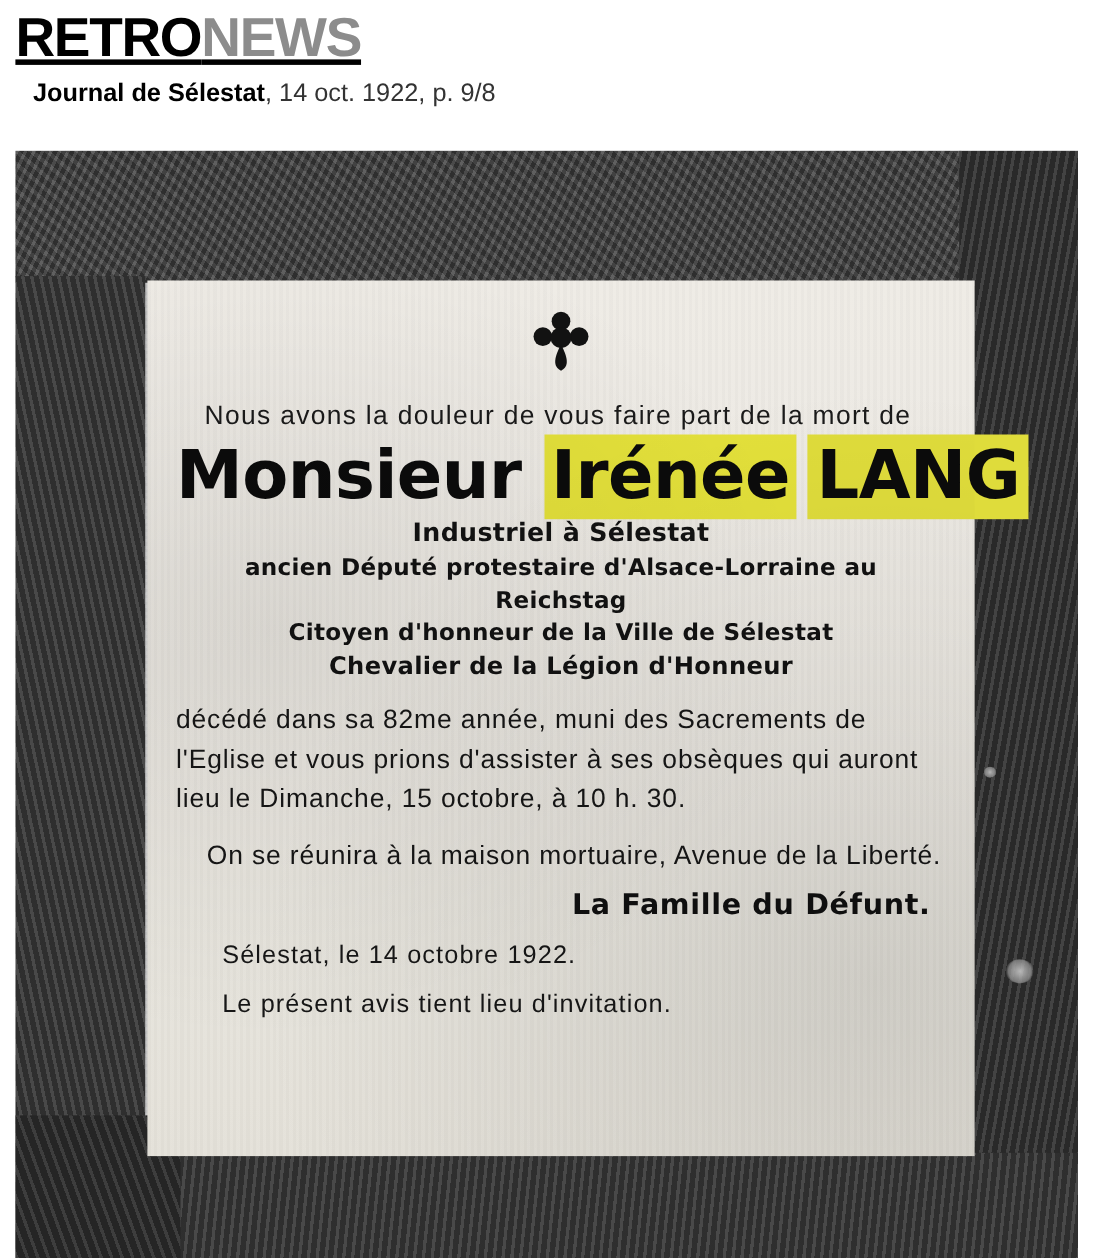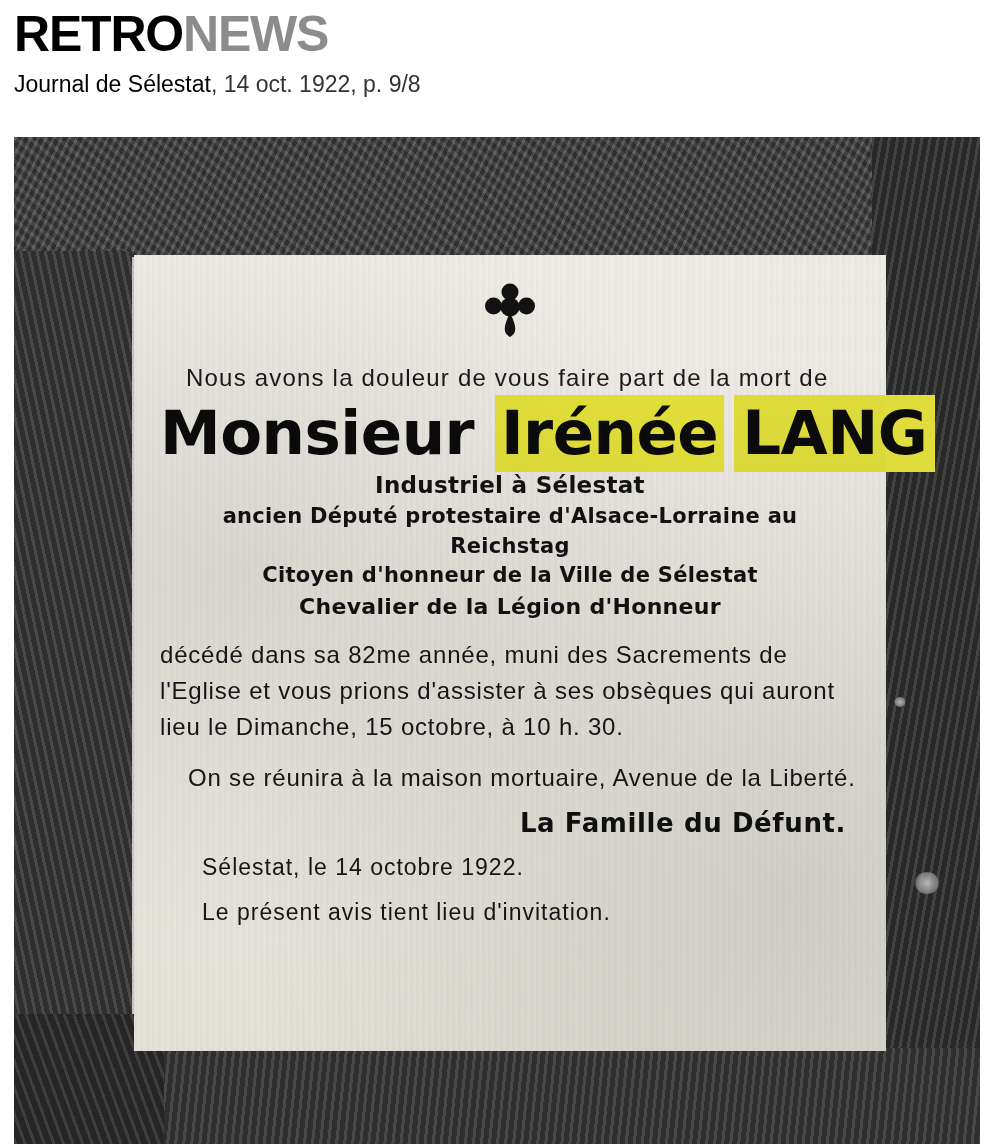--- a/index.html
+++ b/index.html
@@ -21,32 +21,33 @@
   }
 
   
   .masthead {
     padding: 8px 14px 0 14px;
     font-size: 50px;
     font-weight: 800;
     letter-spacing: -1.2px;
     line-height: 1.05;
     white-space: nowrap;
+    text-decoration: underline;
   }
   .masthead .retro { color: #000000; }
   .masthead .news  { color: #8c8c8c; }
 
   .subhead {
     padding: 10px 14px 0 14px;
     font-size: 23px;
     color: #2b2b2b;
     line-height: 1.2;
     white-space: nowrap;
   }
-  .subhead .pub { font-weight: 400; color: #000000; }
+  .subhead .pub { font-weight: 700; color: #000000; margin-left: 16px; }
   .subhead .ref { font-weight: 400; color: #333333; }
 
   
   .clipping {
     position: absolute;
     left: 14px;
     top: 137px;
     width: 966px;
     height: 1007px;
     overflow: hidden;

